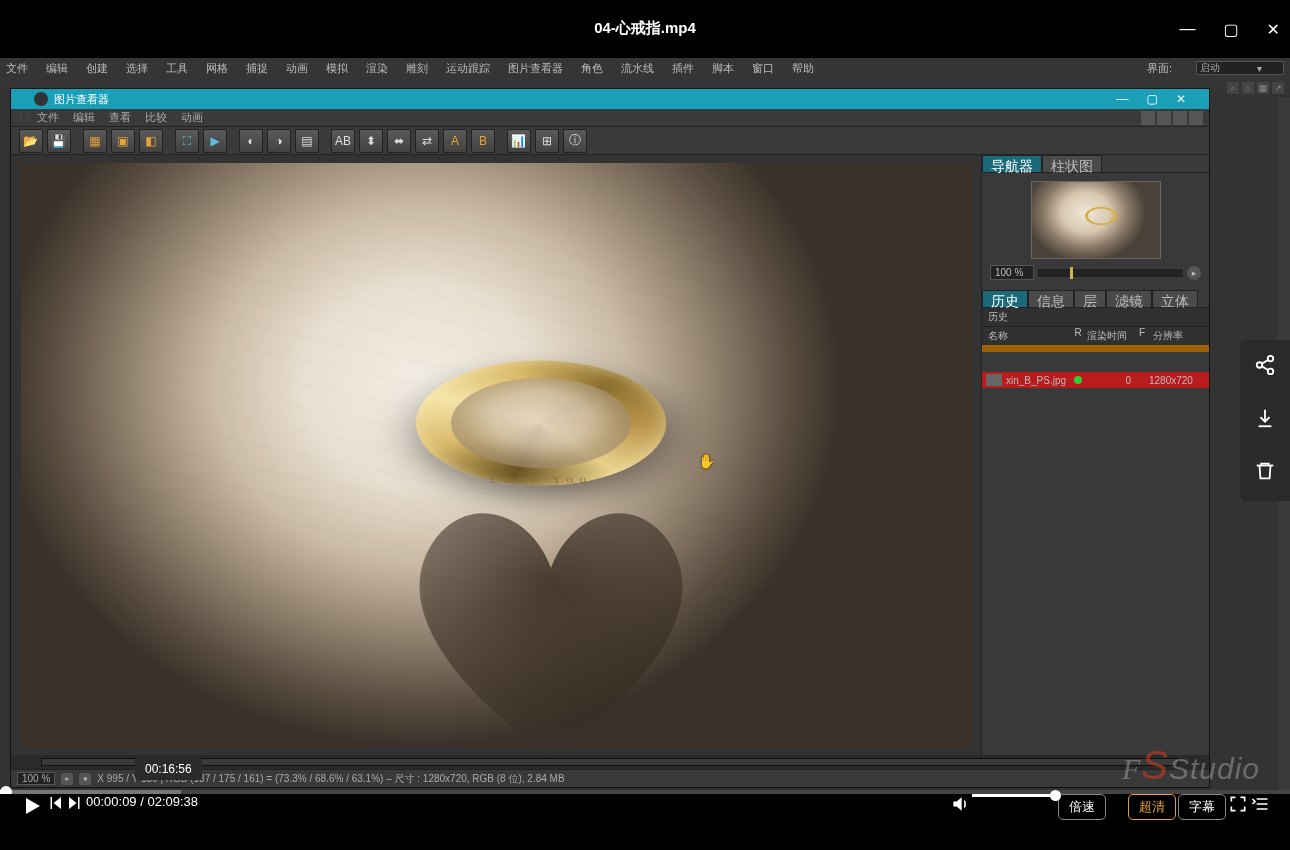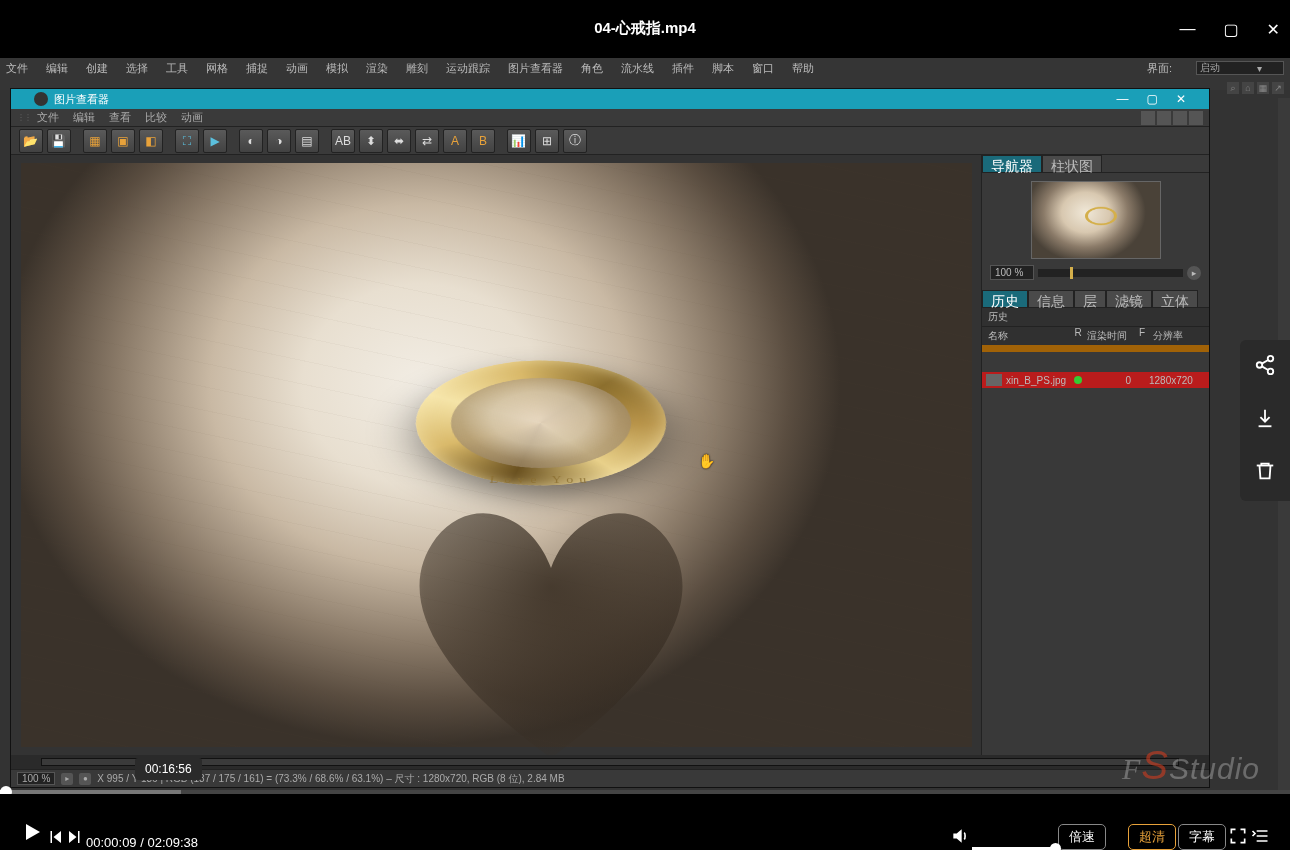--- a/index.html
+++ b/index.html
@@ -90,21 +90,21 @@
 .float-tools { position: absolute; right: 0; top: 340px; width: 50px; background: #2a2a2a; border-radius: 6px 0 0 6px; display: flex; flex-direction: column; align-items: center; padding: 14px 0; gap: 26px; }
 .float-tools .ft { color: #fff; font-size: 20px; cursor: pointer; }
 
 
 .timeline-tooltip { position: absolute; bottom: 70px; left: 135px; background: #2a2a2a; color: #fff; font-size: 12px; padding: 4px 10px; border-radius: 3px; }
 .timeline { position: absolute; bottom: 56px; left: 0; right: 0; height: 4px; background: #444; }
 .timeline .buffered { position: absolute; left: 0; top: 0; height: 100%; width: 14%; background: #777; }
 .timeline .played { position: absolute; left: 0; top: 0; height: 100%; width: 0.5%; background: #fff; }
 .timeline .thumb { position: absolute; left: 0.5%; top: -4px; width: 12px; height: 12px; background: #fff; border-radius: 50%; margin-left: -6px; }
 
-.video-controls { position: absolute; bottom: 0; left: 0; right: 0; height: 56px; background: #000; display: flex; align-items: flex-end; padding: 0 20px; gap: 2px; color: #fff; font-size: 13px; }
+.video-controls { position: absolute; bottom: 0; left: 0; right: 0; height: 56px; background: #000; display: flex; align-items: flex-start; padding: 0 20px; gap: 2px; color: #fff; font-size: 13px; }
 .vc-btn { cursor: pointer; font-size: 22px; }
 .vc-small { font-size: 16px; }
 .vc-time { font-size: 13px; }
 .vc-spacer { flex: 1; }
 .vol-slider { width: 84px; height: 3px; background: #fff; position: relative; }
 .vol-slider::after { content: ''; position: absolute; right: -5px; top: -4px; width: 11px; height: 11px; background: #fff; border-radius: 50%; }
 .vc-box { border: 1px solid #888; padding: 3px 10px; font-size: 13px; border-radius: 5px; cursor: pointer; }
 .vc-box.orange { border-color: #e8a23a; color: #e8a23a; margin-left: 20px; }
 
 .watermark { position: absolute; right: 30px; bottom: 62px; color: rgba(255,255,255,0.28); font-size: 30px; font-style: italic; font-family: serif; letter-spacing: 1px; pointer-events: none; }

